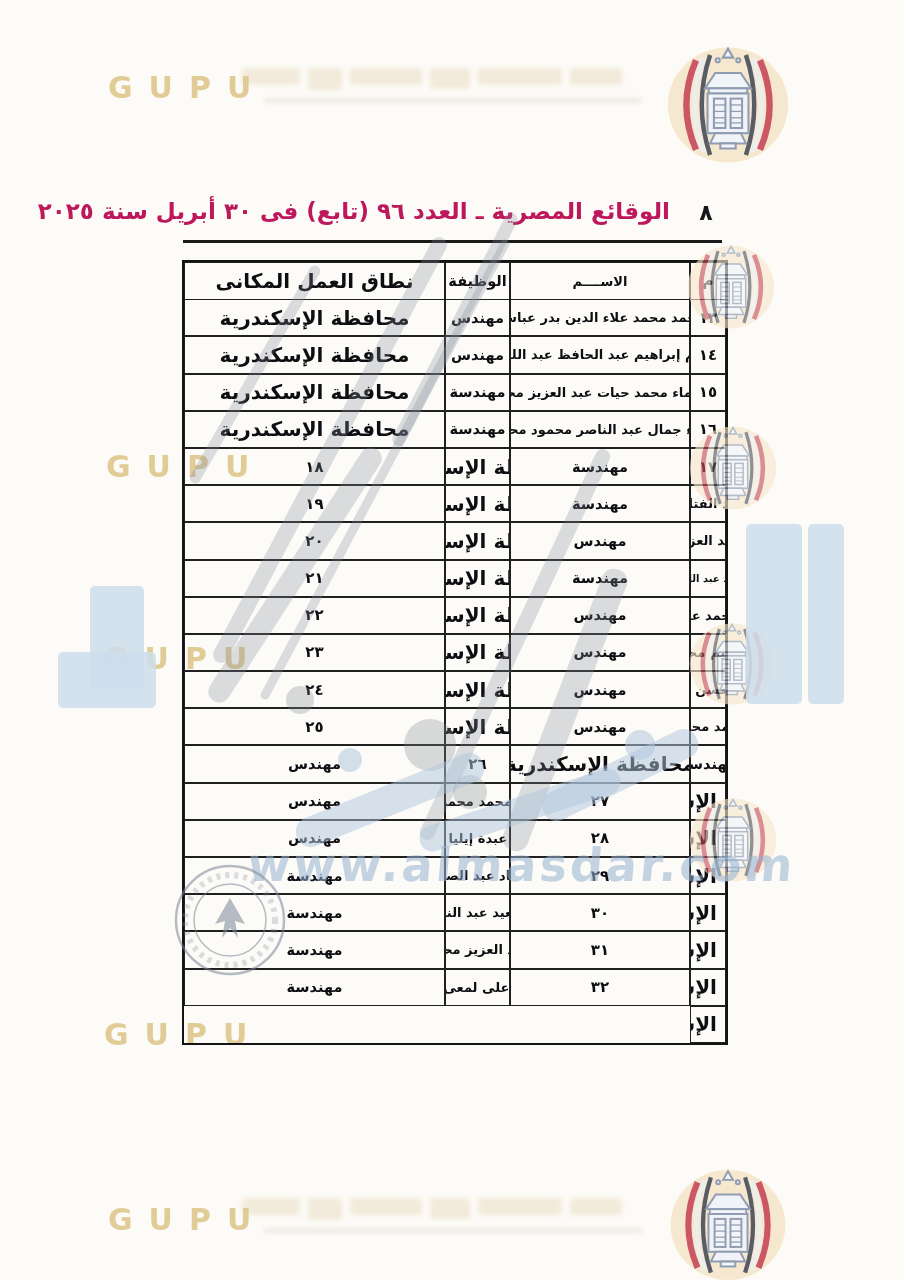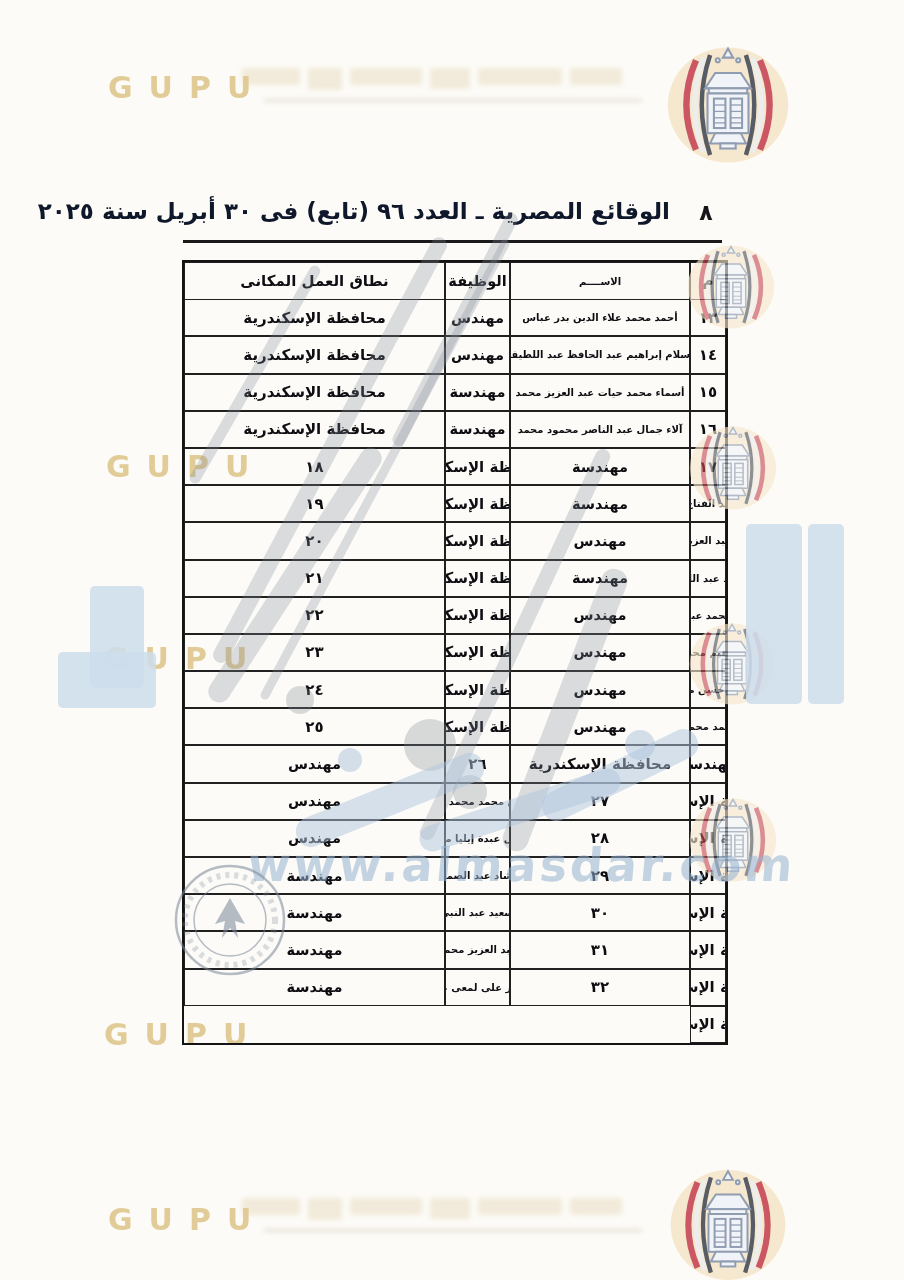--- a/index.html
+++ b/index.html
@@ -26,42 +26,42 @@
   .emblem{position:absolute;pointer-events:none;}
   .emblem.mid{opacity:.62;}
   .emblem.big{opacity:.92;}
   
   .pageno{
     position:absolute;left:686px;top:200px;width:40px;text-align:center;
     font-size:22px;font-weight:bold;color:#15151a;
   }
   .doc-title{
     position:absolute;left:238px;top:198px;width:432px;text-align:center;
-    direction:rtl;font-size:23px;font-weight:bold;color:#0f172a;white-space:nowrap;
+    direction:rtl;font-size:23px;font-weight:bold;color:#be185d;white-space:nowrap;
   }
   .title-rule{
     position:absolute;left:183px;top:240px;width:539px;height:3px;background:#1a1a1a;
   }
   .gz-table{
     position:absolute;left:182px;top:260px;width:542px;
     display:grid;direction:rtl;
     grid-template-columns:36px 180px 65px 261px;
     grid-auto-rows:37.2px;
     border:2px solid #141414;background:transparent;
   }
   .gz-table .cell{
     border:1px solid #202020;display:flex;align-items:center;justify-content:center;
     direction:rtl;color:#0d0d12;font-weight:bold;overflow:hidden;white-space:nowrap;
   }
   .gz-table .h{font-size:16px;height:36px;}
   .gz-table .c-index{font-size:15px;}
-  .gz-table .c-name{font-size:10px;}
+  .gz-table .c-name{font-size:13px;}
   .gz-table .c-name.small{font-size:10px;}
   .gz-table .c-job{font-size:14.5px;}
-  .gz-table .c-scope{font-size:15px;}
+  .gz-table .c-scope{font-size:20px;}
   
   .stroke{
     position:absolute;border-radius:12px;background:rgba(128,138,150,.28);
     pointer-events:none;
   }
   .blob-gray{position:absolute;border-radius:50%;background:rgba(128,138,150,.30);pointer-events:none;}
   .blue-rect{position:absolute;background:#cdddec;border-radius:5px;opacity:.85;pointer-events:none;}
   .blue-bar{position:absolute;border-radius:14px;background:rgba(176,198,222,.5);pointer-events:none;}
   .blue-dot{position:absolute;border-radius:50%;background:rgba(176,198,222,.55);pointer-events:none;}
   .site-text{

